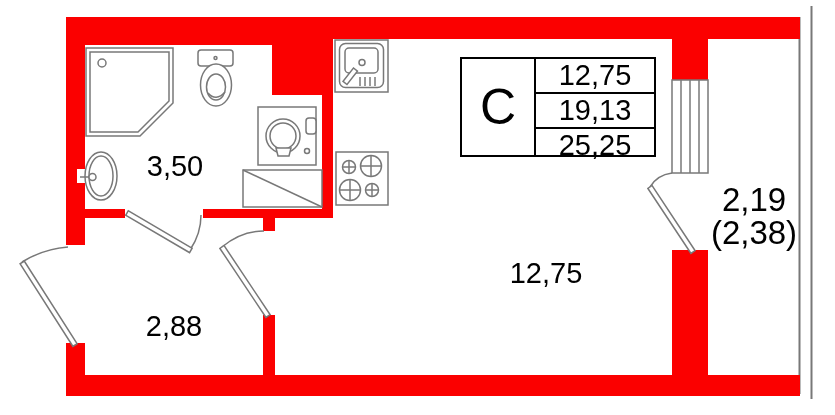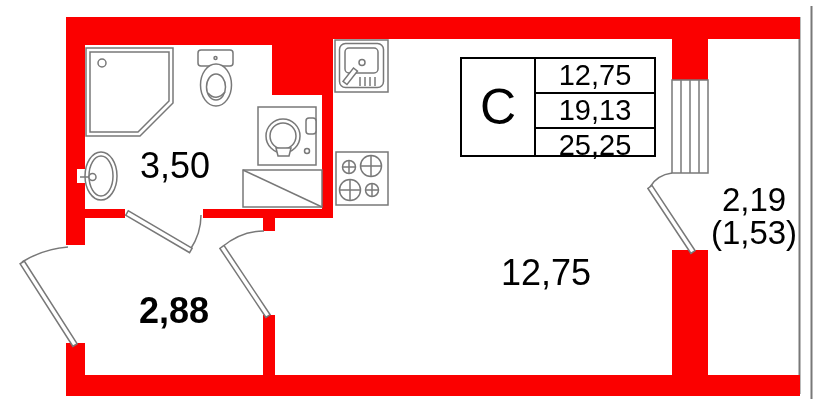--- a/index.html
+++ b/index.html
@@ -9,21 +9,21 @@
     overflow:hidden;
   }
   #plan svg { position:absolute; left:0; top:0; }
   .wall rect { fill:var(--wall,#fb0000); }
   .thin  { stroke:var(--outline,#787878); stroke-width:2; fill:none; }
   .fix   { fill:#fff; stroke:var(--outline,#787878); stroke-width:1.5; }
   .ln    { stroke:var(--outline,#787878); stroke-width:1.5; fill:none; }
   .mask  { fill:#fff; stroke:none; }
   .label {
     position:absolute; transform:translate(-50%,-50%);
-    font-size:36px; color:var(--text,#000); white-space:nowrap; line-height:1;
+    font-size:29px; color:var(--text,#000); white-space:nowrap; line-height:1;
   }
   .label.small { font-size:33px; }
   #unit-table {
     position:absolute; left:460px; top:57px; width:196px; height:100px;
     border:2px solid var(--text,#000); box-sizing:border-box; display:flex;
     background:#fff;
   }
   #unit-table .type-cell {
     width:74px; border-right:2px solid var(--text,#000); box-sizing:border-box;
     display:flex; align-items:center; justify-content:center; font-size:50px;
@@ -166,18 +166,18 @@
   <div id="unit-table">
     <div class="type-cell">С</div>
     <div class="rows">
       <div class="row">12,75</div>
       <div class="row">19,13</div>
       <div class="row">25,25</div>
     </div>
   </div>
 
   <div class="label" style="left:175px; top:166px;">3,50</div>
-  <div class="label" style="left:174px; top:311px;font-weight:bold;">2,88</div>
+  <div class="label" style="left:174px; top:326px;">2,88</div>
   <div class="label" style="left:546px; top:273px;">12,75</div>
   <div class="label small" style="left:754px; top:199px;">2,19</div>
-  <div class="label small" style="left:754px; top:232px;">(1,53)</div>
+  <div class="label small" style="left:754px; top:232px;">(2,38)</div>
 
 </div>
 
 </body></html>

